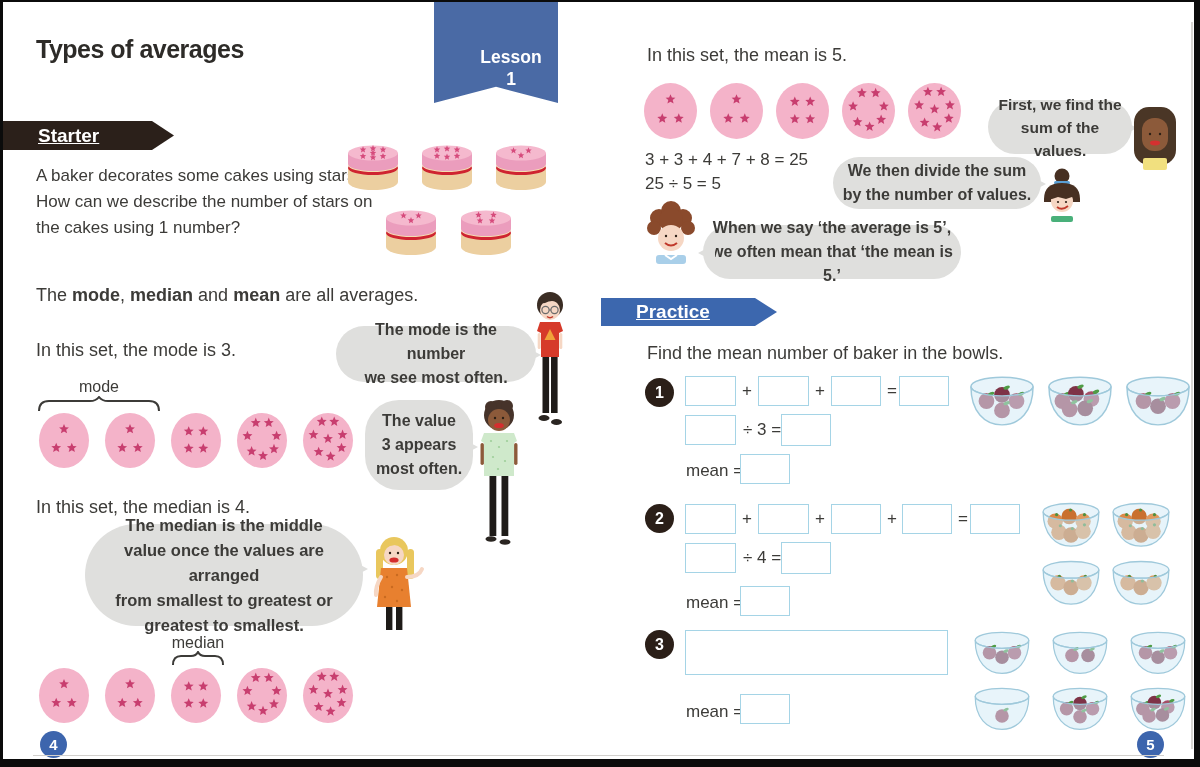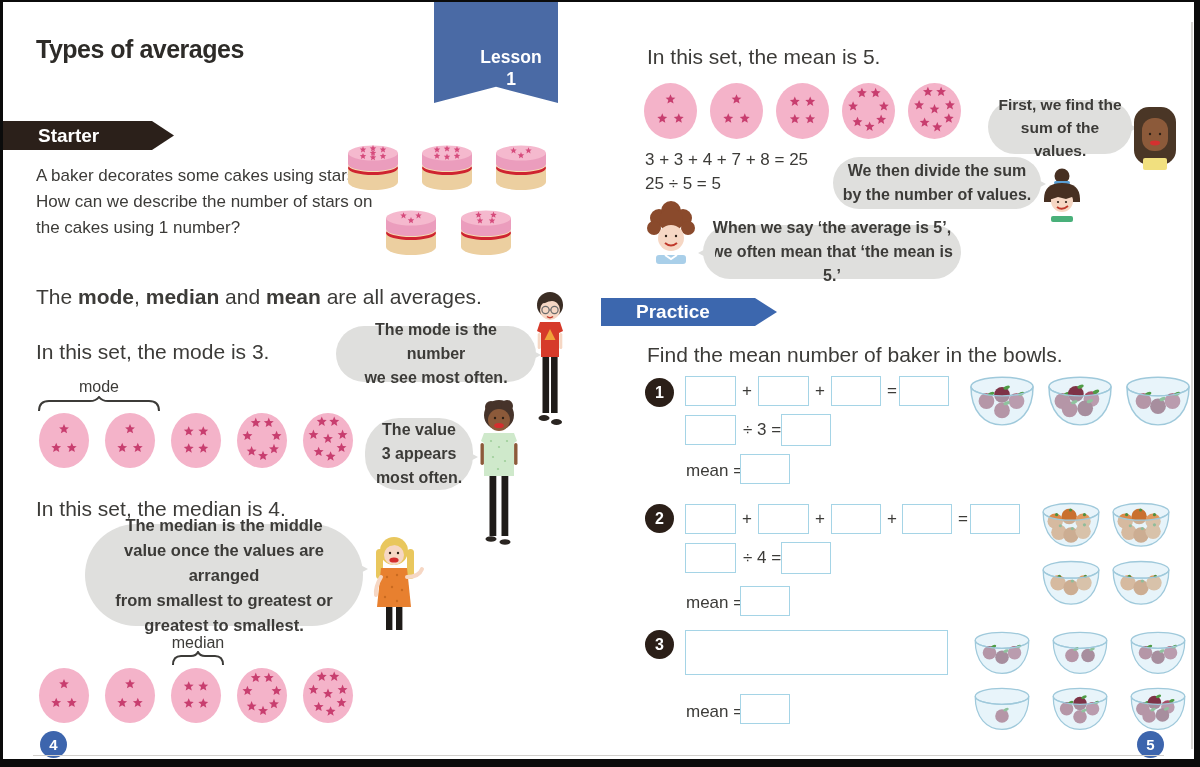--- a/index.html
+++ b/index.html
@@ -8,26 +8,26 @@
   #paper{position:absolute;left:3px;top:2px;right:6px;bottom:8px;background:#ffffff;}
   .abs{position:absolute;}
   
   .ribbon{width:124px;height:101px;background:#4a6aa5;text-align:center;
           clip-path:polygon(0 0,100% 0,100% 100%,50% 84%,0 100%);}
   .ribbon .rl{color:#fff;font-weight:bold;font-size:17.5px;line-height:22px;margin-left:30px;}
   .ribbon{padding-top:0;box-sizing:border-box;}
   .ribbon-inner{padding-top:44px;}
   .banner{height:29px;line-height:29px;color:#fff;font-weight:bold;font-size:19px;
           clip-path:polygon(0 0,calc(100% - 22px) 0,100% 50%,calc(100% - 22px) 100%,0 100%);
-          padding-left:35px;box-sizing:border-box;}
+          padding-left:35px;box-sizing:border-box;text-decoration:underline;}
   .banner.dark{background:#2b201a;}
   .banner.blue{background:#3c67ae;}
   
   .body-text{font-size:17px;line-height:26px;}
-  .sentence{font-size:21px;white-space:nowrap;}
+  .sentence{font-size:18px;white-space:nowrap;}
   .eq{font-size:17px;line-height:24px;white-space:nowrap;}
   .seg-b{font-weight:bold;}
   .set-label{font-size:16px;text-align:center;}
   
   .bubble{background:#dfdfdd;border-radius:28px;display:flex;align-items:center;justify-content:center;
           text-align:center;font-weight:600;font-size:16px;line-height:24px;white-space:pre-line;
           box-sizing:border-box;padding:4px 8px;}
   .bubble .tail-r{position:absolute;right:-14px;top:35%;width:0;height:0;
           border:9px solid transparent;border-left:17px solid #dfdfdd;}
   .bubble .tail-l{position:absolute;left:-14px;top:35%;width:0;height:0;
@@ -246,21 +246,21 @@
           <polygon points="16.6,34.7 18.0,38.0 21.6,38.3 18.9,40.6 19.7,44.1 16.6,42.2 13.6,44.1 14.4,40.6 11.7,38.3 15.3,38.0" fill="#c83e6f"></polygon>
           <polygon points="28.6,39.3 30.0,42.6 33.5,42.9 30.8,45.2 31.7,48.7 28.6,46.8 25.5,48.7 26.4,45.2 23.7,42.9 27.2,42.6" fill="#c83e6f"></polygon>
           <polygon points="39.5,30.7 40.9,34.0 44.5,34.3 41.7,36.6 42.6,40.1 39.5,38.3 36.5,40.1 37.3,36.6 34.6,34.3 38.1,34.0" fill="#c83e6f"></polygon>
         </svg>
       </div>
 
   <div class="abs bubble" style="left:333px;top:324px;width:200px;height:56px;">The mode is the number
 we see most often.
     <div class="tail-r"></div>
   </div>
-  <div class="abs bubble" style="left:362px;top:416px;width:108px;height:72px;border-radius:34px;">The value
+  <div class="abs bubble" style="left:362px;top:398px;width:108px;height:90px;border-radius:34px;">The value
 3 appears
 most often.
     <div class="tail-r" style="top:42%;"></div>
   </div>
 
   <svg class="abs" style="left:516px;top:289px;" width="62" height="137" viewBox="0 0 62 137">
     <circle cx="31" cy="14" r="13" fill="#3b2d24"></circle>
     <circle cx="31" cy="19" r="10" fill="#f6d7c4"></circle>
     <path d="M18,13 Q23,5 34,7 Q44,9 44,16 L40,12 Q33,8 26,12 Z" fill="#3b2d24"></path>
     <circle cx="26.5" cy="19" r="3.6" fill="none" stroke="#6b6b6b" stroke-width="1.2"></circle>

